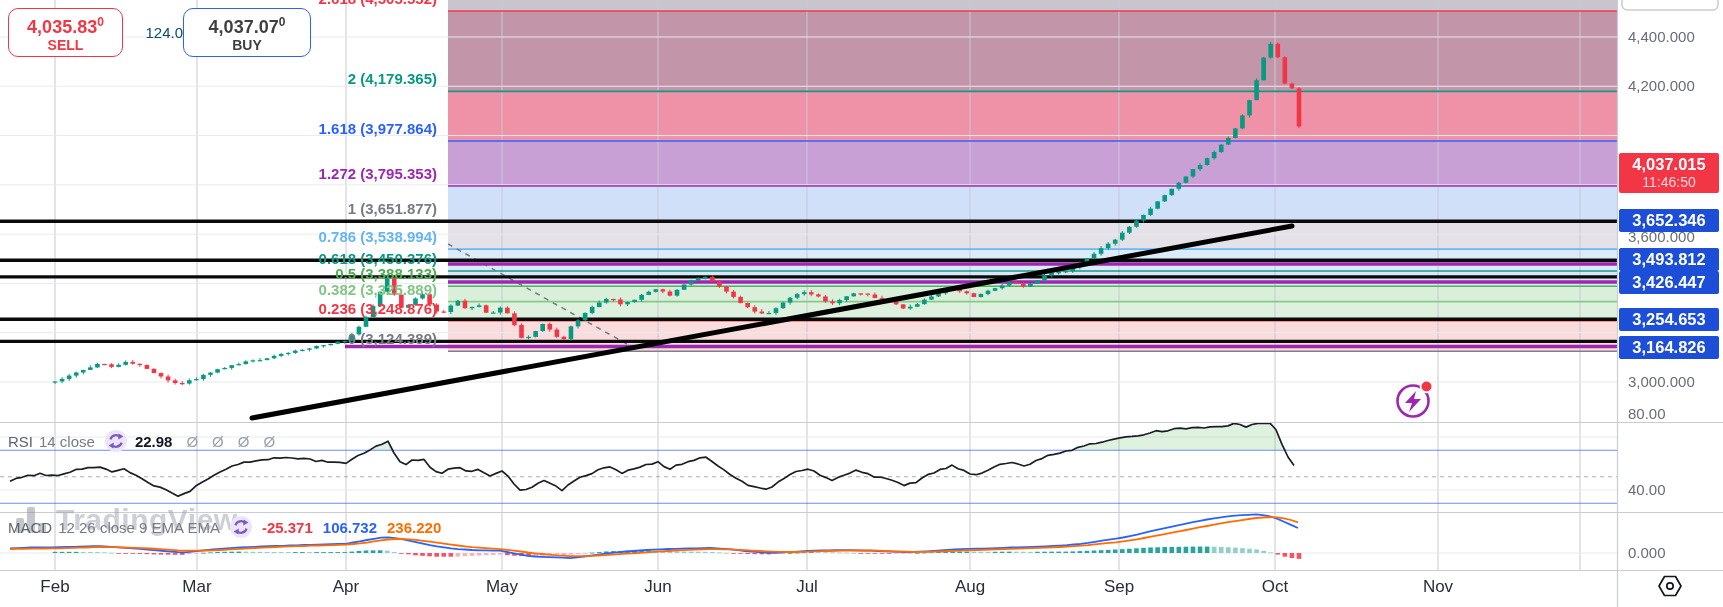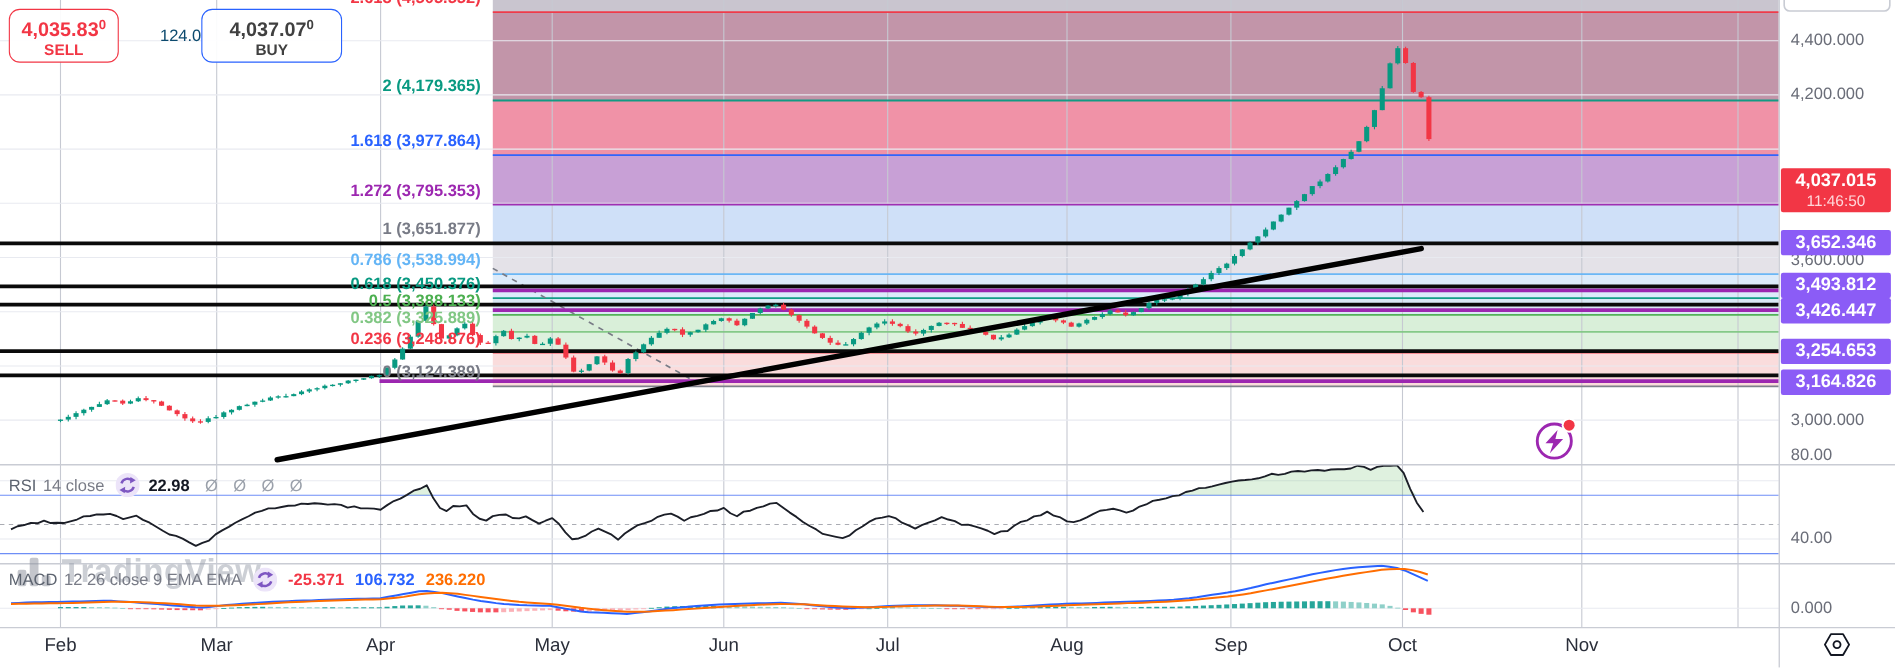--- a/index.html
+++ b/index.html
@@ -6,29 +6,29 @@
   #app{position:relative;width:1723px;height:607px;overflow:hidden;background:#fff;
        font-family:"Liberation Sans",sans-serif;-webkit-font-smoothing:antialiased;}
   #chart-svg{position:absolute;left:0;top:0;}
   .abs{position:absolute;}
   
   .trade-btn{position:absolute;top:8px;height:49px;border-radius:10px;background:rgba(255,255,255,.92);
              display:flex;flex-direction:column;align-items:center;justify-content:center;cursor:pointer;box-sizing:border-box;}
   .trade-btn .px{font-size:18px;font-weight:700;line-height:20px;}
   .trade-btn .px sup{font-size:12px;}
   .trade-btn .lbl{font-size:14px;font-weight:700;line-height:16px;}
-  #sell-btn{left:8px;width:100px;border:1.5px solid #f23645;color:#f23645;}
+  #sell-btn{left:8px;width:115px;border:1.5px solid #f23645;color:#f23645;}
   #buy-btn{left:183px;width:128px;border:1.5px solid #2962ff;color:#404040;}
   #spread{left:123px;top:24px;width:60px;text-align:right;font-size:15px;color:#0c4a6e;}
   
   .fib-lab{position:absolute;left:0;width:437px;text-align:right;font-size:15px;font-weight:700;
            line-height:17px;white-space:nowrap;}
   
   .scale-lab{position:absolute;left:1628px;font-size:15px;color:#6a6d78;line-height:19px;white-space:nowrap;}
-  .scale-badge{position:absolute;left:1619px;width:100px;height:23px;background:#8b5cf6;color:#fff;
+  .scale-badge{position:absolute;left:1619px;width:100px;height:23px;background:#1d4ed8;color:#fff;
                font-size:16.5px;font-weight:700;line-height:23px;text-align:center;border-radius:2px;}
   #last-price-badge{position:absolute;left:1619px;top:113px;width:100px;background:#f23645;color:#fff;
                border-radius:2px;text-align:center;padding:2px 0 3px;margin-top:40px;}
   #last-price-badge .p{font-size:16.5px;font-weight:700;line-height:19px;}
   #last-price-badge .t{font-size:14px;line-height:16px;color:#ffd7da;}
   
   .month-lab{position:absolute;top:577px;width:60px;margin-left:-30px;text-align:center;
              font-size:17px;color:#2a2e39;}
   
   .ind-row{position:absolute;left:8px;display:flex;align-items:center;white-space:nowrap;font-size:15px;}

